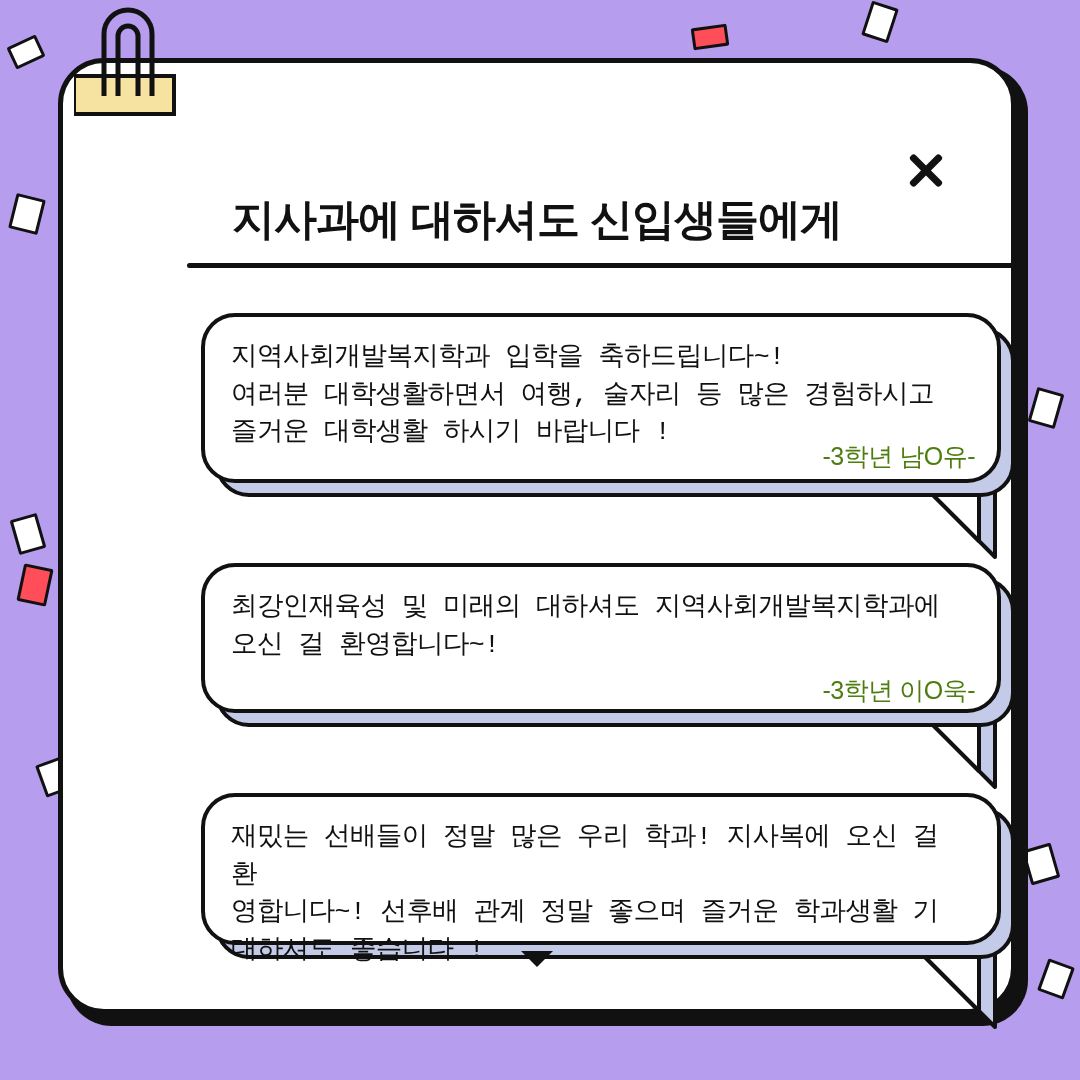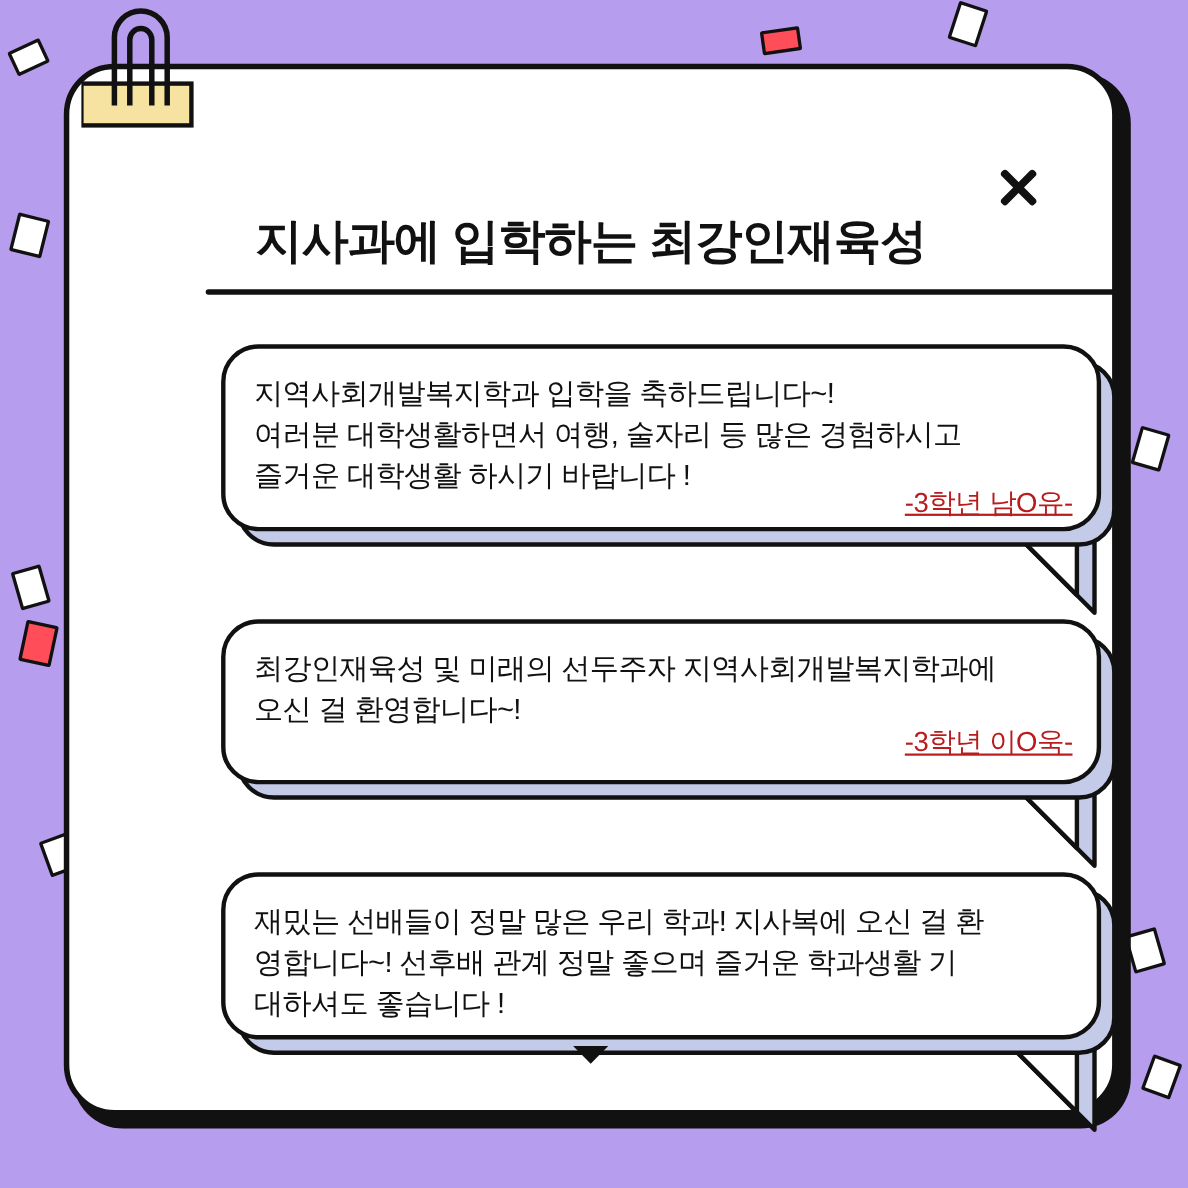--- a/index.html
+++ b/index.html
@@ -130,39 +130,39 @@
     position: absolute;
     left: 0;
     top: 0;
     width: 100%;
     height: 100%;
     background: #ffffff;
     border: 4px solid #111;
     border-radius: 34px;
     box-sizing: border-box;
     padding: 22px 26px 10px 26px;
+    font-family: Liberation Mono, monospace;
   }
   .bubble p {
     margin: 0;
     font-size: 26.5px;
     line-height: 1.42;
     color: #111;
     letter-spacing: -0.6px;
     white-space: pre-line;
   }
   .author {
     position: absolute;
     right: 26px;
     bottom: 10px;
     font-size: 25px;
-    color: #b91c1c;
+    color: #4d7c0f;
     letter-spacing: -0.5px;
-    text-decoration: underline;
-  }
-  .bubble-wrap.b2 .author { bottom: 22px; }
+  }
+  .bubble-wrap.b2 .author { bottom: 6px; }
 
   .tail-tri {
     position: absolute;
   }
 
   
   .card-arrow {
     position: absolute;
     left: 50%;
     transform: translateX(-50%);
@@ -189,21 +189,21 @@
   <div class="confetti" style="left:1032px;top:390px; width:22px; height:30px; background:#ffffff; border:3px solid #111; transform:rotate(16deg);"></div>
   <div class="confetti" style="left:1026px;top:846px; width:24px; height:30px; background:#ffffff; border:3px solid #111; transform:rotate(-16deg);"></div>
   <div class="confetti" style="left:1042px;top:962px; width:22px; height:28px; background:#ffffff; border:3px solid #111; transform:rotate(20deg);"></div>
 
   <div class="card-shadow"></div>
 
   <div class="card">
 
     <div class="close-icon"></div>
 
-    <div class="title">지사과에 입학하는 최강인재육성</div>
+    <div class="title">지사과에 대하셔도 신입생들에게</div>
     <div class="divider"></div>
 
     <div class="bubble-wrap b1">
 
       <svg class="tail-tri" style="left:690px; top:140px; width:160px; height:120px; overflow:visible;">
         <polygon points="14,14 104,14 104,104" fill="#c4cbe8" stroke="#111" stroke-width="4" stroke-linejoin="round"></polygon>
         <polygon points="0,0 88,0 88,88" fill="#ffffff" stroke="#111" stroke-width="4" stroke-linejoin="round"></polygon>
         <rect x="0" y="-10" width="86" height="14" fill="#ffffff" stroke="none"></rect>
       </svg>
       <div class="bubble-shadow"></div>
@@ -216,21 +216,21 @@
     </div>
 
     <div class="bubble-wrap b2">
       <svg class="tail-tri" style="left:690px; top:120px; width:160px; height:120px; overflow:visible;">
         <polygon points="14,14 104,14 104,104" fill="#c4cbe8" stroke="#111" stroke-width="4" stroke-linejoin="round"></polygon>
         <polygon points="0,0 88,0 88,88" fill="#ffffff" stroke="#111" stroke-width="4" stroke-linejoin="round"></polygon>
         <rect x="0" y="-10" width="86" height="14" fill="#ffffff" stroke="none"></rect>
       </svg>
       <div class="bubble-shadow"></div>
       <div class="bubble">
-        <p>최강인재육성 및 미래의 선두주자 지역사회개발복지학과에
+        <p>최강인재육성 및 미래의 대하셔도 지역사회개발복지학과에
 오신 걸 환영합니다~!</p>
       </div>
       <div class="author">-3학년 이O욱-</div>
     </div>
 
     <div class="bubble-wrap b3">
       <svg class="tail-tri" style="left:690px; top:130px; width:160px; height:120px; overflow:visible;">
         <polygon points="14,14 104,14 104,104" fill="#c4cbe8" stroke="#111" stroke-width="4" stroke-linejoin="round"></polygon>
         <polygon points="0,0 88,0 88,88" fill="#ffffff" stroke="#111" stroke-width="4" stroke-linejoin="round"></polygon>
         <rect x="0" y="-10" width="86" height="14" fill="#ffffff" stroke="none"></rect>

